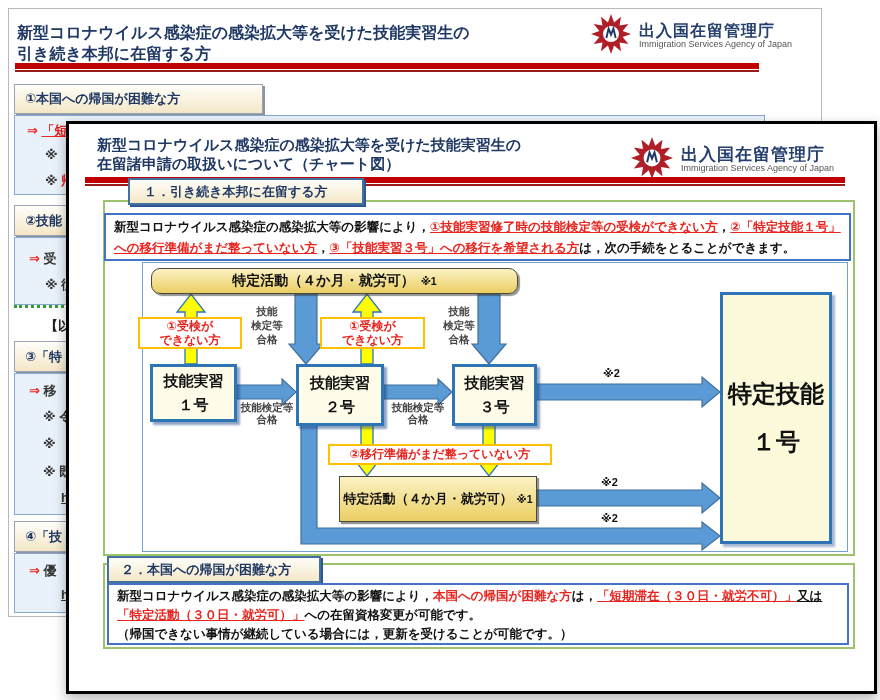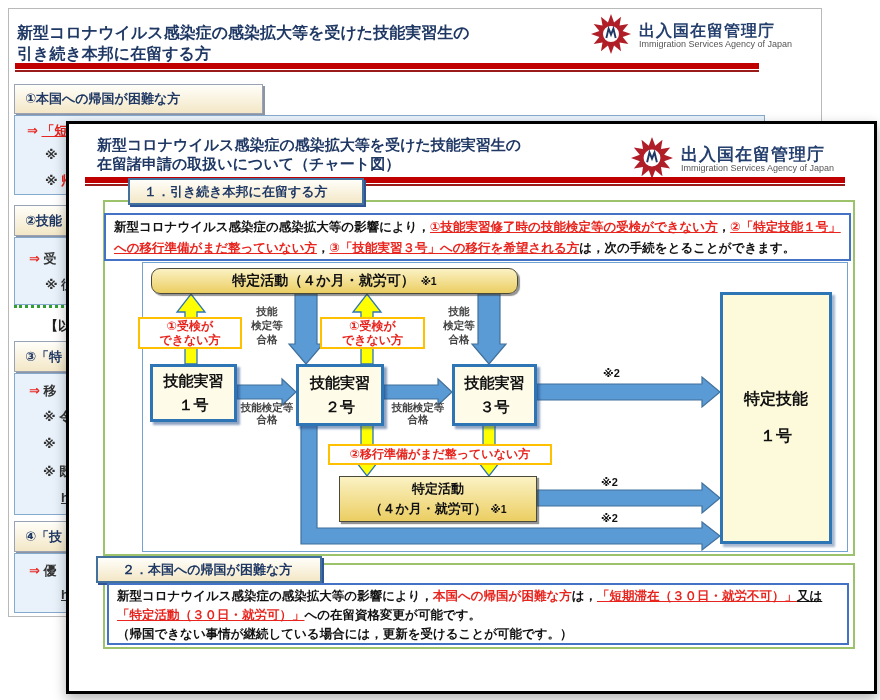--- a/index.html
+++ b/index.html
@@ -49,50 +49,50 @@
   #page-front{left:66px;top:121px;width:805px;height:567px;border:3px solid #000;box-shadow:0 5px 12px rgba(0,0,0,.30);}
   .fp-title{position:absolute;left:28px;top:11px;font-size:15px;font-weight:bold;color:#1F3864;line-height:19px;white-space:nowrap;}
   .fp-logo{position:absolute;left:562px;top:13px;}
   .fp-logo .jp{font-size:17px;}
   .fp-redline{position:absolute;left:16px;top:53px;width:760px;}
   .greenbox{position:absolute;border:2px solid #9CC36B;}
   .fp-sec1-green{left:34px;top:76px;width:748px;height:352px;}
   .fp-sec2-green{left:34px;top:439px;width:748px;height:82px;}
   .fp-hdr{border-width:2px;border-color:#41719C;box-shadow:2px 2px 0 #2F5597;}
   .fp-h1{left:29px;top:54px;width:218px;height:23px;line-height:23px;padding-left:14px;margin-left:30px;}
-  .fp-h2{left:27px;top:432px;width:198px;height:23px;line-height:23px;padding-left:24px;}
+  .fp-h2{left:38px;top:432px;width:198px;height:23px;line-height:23px;padding-left:12px;}
   .descbox{position:absolute;background:#fff;border:2px solid #4472C4;font-size:12.5px;font-weight:bold;color:#111;padding:2px 8px;}
   .fp-desc1{left:35px;top:89px;width:727px;height:40px;line-height:21px;}
   .fp-desc2{left:38px;top:459px;width:722px;height:54px;line-height:19px;}
   .fp-foot{position:absolute;left:41px;top:530px;font-size:11.5px;font-weight:bold;color:#111;line-height:17px;white-space:nowrap;}
   
   .fp-panel{position:absolute;left:73px;top:138px;width:704px;height:288px;border:1px solid #74A3D1;background:#fff;}
   .fp-panel svg.arrows{position:absolute;left:0;top:0;z-index:1;}
   .goldbox{
     position:absolute;z-index:2;background:linear-gradient(180deg,#FBF2C4 0%,#EBCE62 100%);
     border:1px solid #4A4A3A;box-shadow:2px 2px 1px rgba(60,60,60,.55);
     display:flex;align-items:center;justify-content:center;font-weight:bold;color:#111;
   }
   .gold-top{left:8px;top:5px;width:365px;height:24px;font-size:14px;gap:6px;border-radius:9px;}
-  .gold-low{left:196px;top:213px;width:196px;height:44px;flex-direction:column;font-size:13px;line-height:20px;}
+  .gold-low{left:196px;top:213px;width:196px;height:44px;flex-direction:row;font-size:13px;line-height:20px;}
   .refsmall{font-size:10.5px;font-weight:bold;}
   .kbox{
     position:absolute;z-index:2;background:#FEFBE9;border:3px solid #2E75B6;
     box-shadow:3px 3px 2px rgba(32,74,135,.5);
     display:flex;flex-direction:column;align-items:center;justify-content:center;
     font-size:15px;font-weight:bold;color:#111;line-height:24px;
   }
   .kbox1{left:7px;top:101px;width:81px;height:52px;}
   .kbox2{left:153px;top:101px;width:82px;height:56px;}
   .kbox3{left:309px;top:101px;width:79px;height:56px;}
   .tokutei{
     position:absolute;z-index:2;left:577px;top:29px;width:106px;height:246px;
     background:#FDFADB;border:3px solid #2E75B6;box-shadow:3px 3px 2px rgba(32,74,135,.4);
     display:flex;flex-direction:column;align-items:center;justify-content:center;gap:16px;
-    font-size:16px;font-weight:bold;color:#111;
+    font-size:24px;font-weight:bold;color:#111;
   }
   .calloutbox{
     position:absolute;z-index:3;background:#fff;border:2px solid #FFC000;
     color:#E8241E;font-weight:bold;font-size:12px;text-align:center;
     display:flex;flex-direction:column;align-items:center;justify-content:center;line-height:14px;
   }
   .lbl1{left:-5px;top:54px;width:100px;height:28px;}
   .lbl2{left:177px;top:54px;width:101px;height:28px;}
   .lbl3{left:185px;top:173px;width:220px;height:17px;line-height:15px;margin-top:8px;}
   .passlbl{position:absolute;z-index:2;text-align:center;font-size:10.5px;font-weight:600;color:#444;line-height:14px;}

